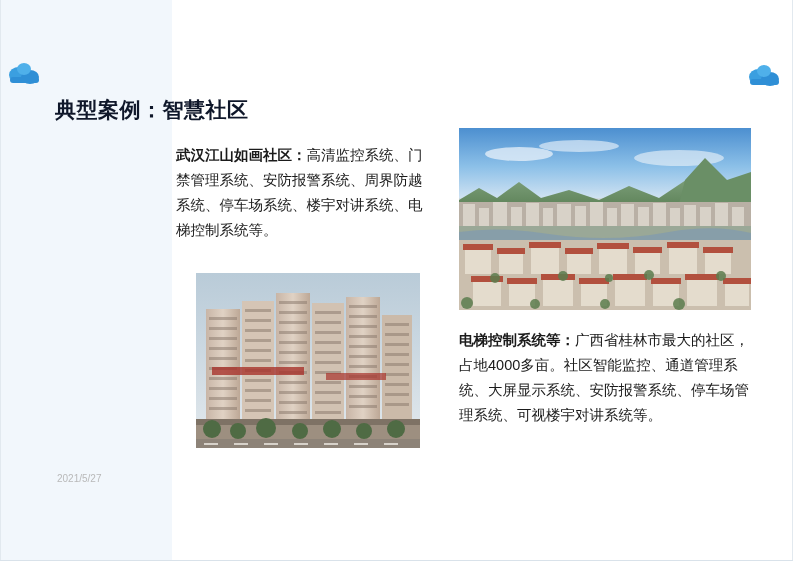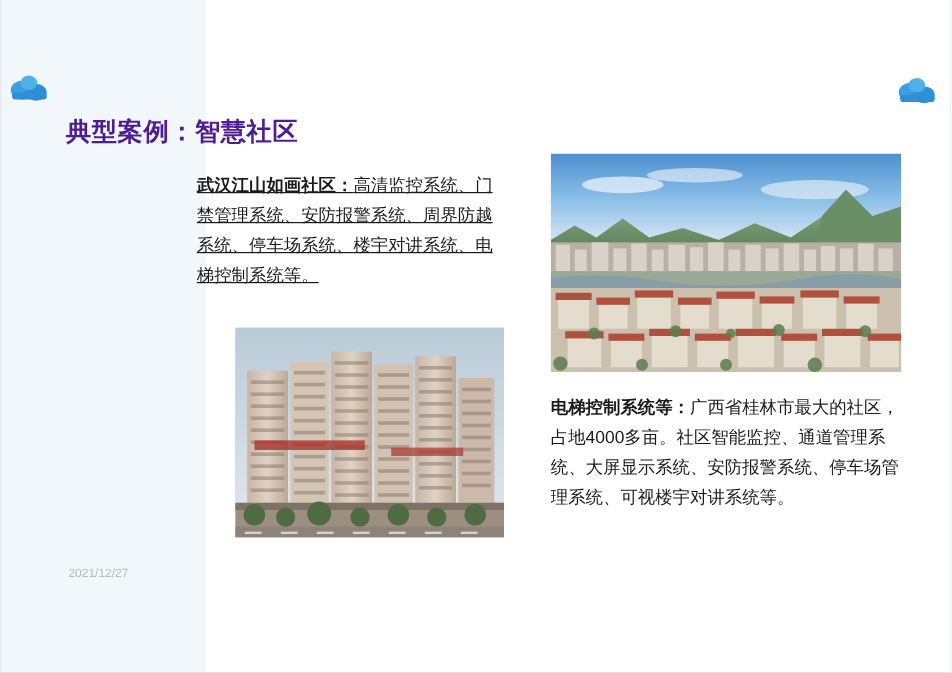--- a/index.html
+++ b/index.html
@@ -59,41 +59,40 @@
   .cloud-left { left: 8px; top: 60px; }
   .cloud-right { left: 748px; top: 62px; }
 
   
   .title {
     position: absolute;
     left: 55px;
     top: 96px;
     font-size: 21px;
     font-weight: bold;
-    color: #4c1d95;
+    color: #0f172a;
     letter-spacing: 0.5px;
     white-space: nowrap;
   }
 
   
   .para {
     position: absolute;
     font-size: 14.5px;
     line-height: 25px;
     color: #1b1b1b;
   }
   .para b {
     font-weight: bold;
   }
   .para-1 {
-    left: 164px;
+    left: 176px;
     top: 143px;
     width: 248px;
     text-indent: 0;
-    text-decoration: underline;
   }
   .para-2 {
     left: 459px;
     top: 328px;
     width: 290px;
   }
 
   
   .photo {
     position: absolute;
@@ -389,15 +388,15 @@
         <rect x="38" y="170" width="14" height="2"></rect>
         <rect x="68" y="170" width="14" height="2"></rect>
         <rect x="98" y="170" width="14" height="2"></rect>
         <rect x="128" y="170" width="14" height="2"></rect>
         <rect x="158" y="170" width="14" height="2"></rect>
         <rect x="188" y="170" width="14" height="2"></rect>
       </g>
     </svg>
   </div>
 
-  <div class="date">2021/12/27</div>
+  <div class="date">2021/5/27</div>
 
 </div>
 
 </body></html>

